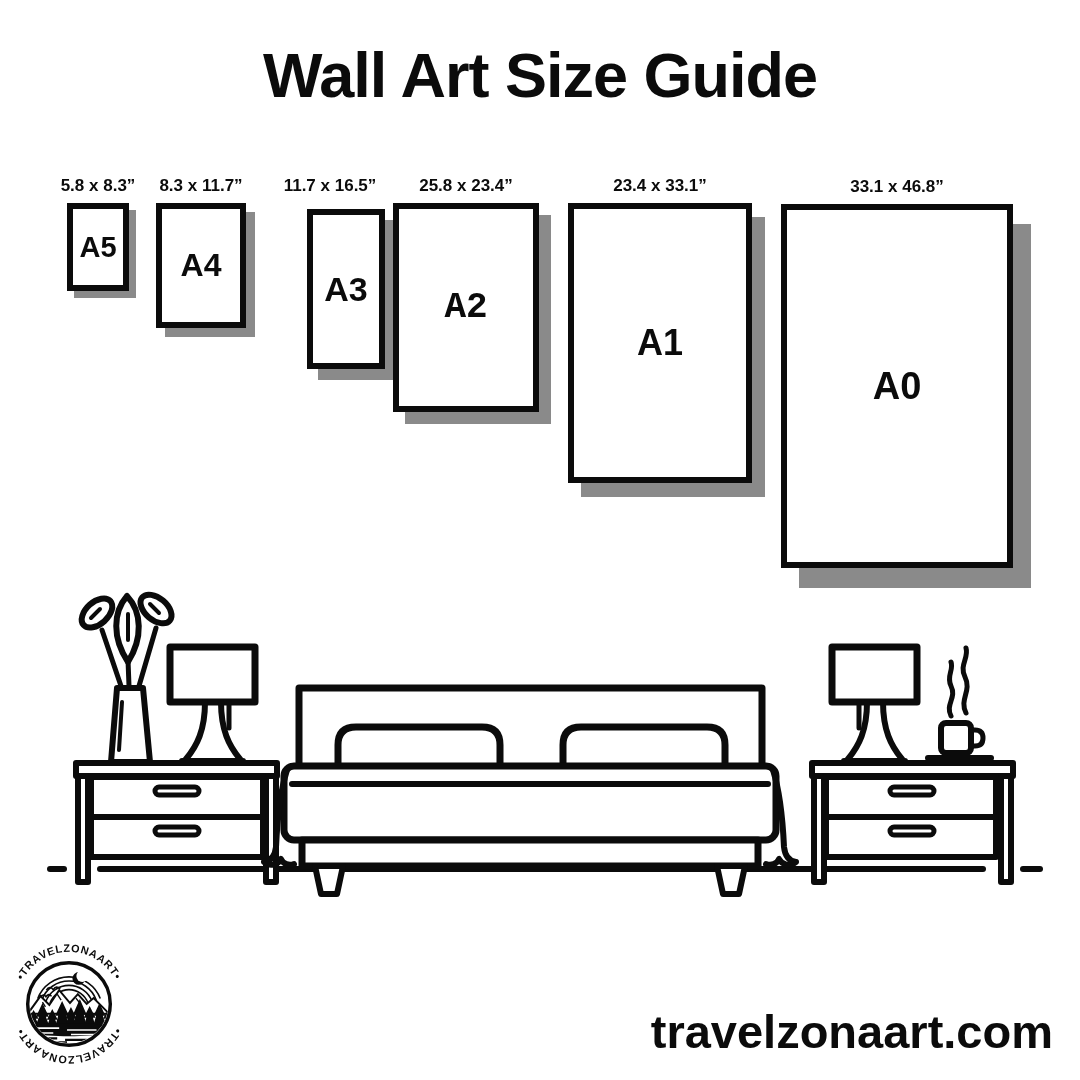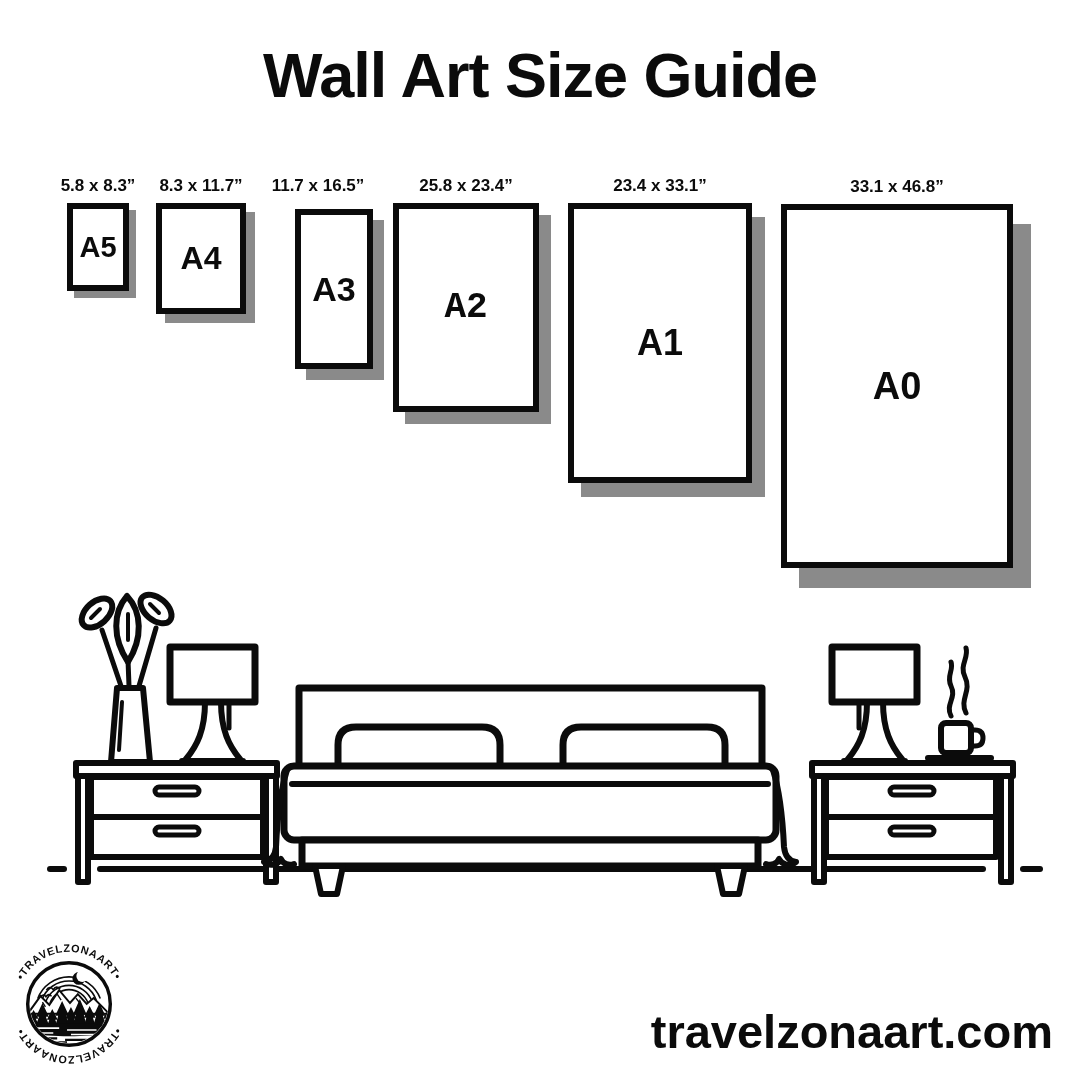--- a/index.html
+++ b/index.html
@@ -14,23 +14,23 @@
   
   .frame-wrap{ position:absolute; }
   .dims{ position:absolute; bottom:100%; left:50%; transform:translateX(-50%);
          margin-bottom:7px; white-space:nowrap; font-size:17px; font-weight:bold; color:var(--ink); }
   .frame-box{ width:100%; height:100%; background:var(--background);
               border:6px solid var(--ink); display:flex; align-items:center; justify-content:center; }
   .frame-letter{ font-weight:bold; color:var(--ink); }
 
   .f-a5{ left:67px;  top:203px; width:62px;  height:88px; }
   .f-a5 .frame-box{ box-shadow:7px 7px 0 var(--shadow); }  .f-a5 .frame-letter{ font-size:29px; }
-  .f-a4{ left:156px; top:203px; width:90px;  height:111px; }
+  .f-a4{ left:156px; top:203px; width:90px;  height:125px; }
   .f-a4 .frame-box{ box-shadow:9px 9px 0 var(--shadow); }  .f-a4 .frame-letter{ font-size:32px; }
-  .f-a3{ left:263px; top:203px; width:110px; height:160px;padding-left:32px; }
+  .f-a3{ left:275px; top:203px; width:110px; height:160px;padding-left:32px; }
   .f-a3 .frame-box{ box-shadow:11px 11px 0 var(--shadow);margin-top:6px; } .f-a3 .frame-letter{ font-size:34px; }
   .f-a2{ left:393px; top:203px; width:146px; height:209px; }
   .f-a2 .frame-box{ box-shadow:12px 12px 0 var(--shadow); } .f-a2 .frame-letter{ font-size:36px;font-family:Liberation Mono, monospace; }
   .f-a1{ left:568px; top:203px; width:184px; height:280px;border-radius:12px; }
   .f-a1 .frame-box{ box-shadow:13px 14px 0 var(--shadow); } .f-a1 .frame-letter{ font-size:36px; }
   .f-a0{ left:781px; top:204px; width:232px; height:364px; }
   .f-a0 .frame-box{ box-shadow:18px 20px 0 var(--shadow); } .f-a0 .frame-letter{ font-size:38px; }
 
   .illustration{ position:absolute; left:0; top:585px; width:1080px; height:320px; }
   .logo{ position:absolute; left:10px; top:936px; width:118px; height:136px; }

